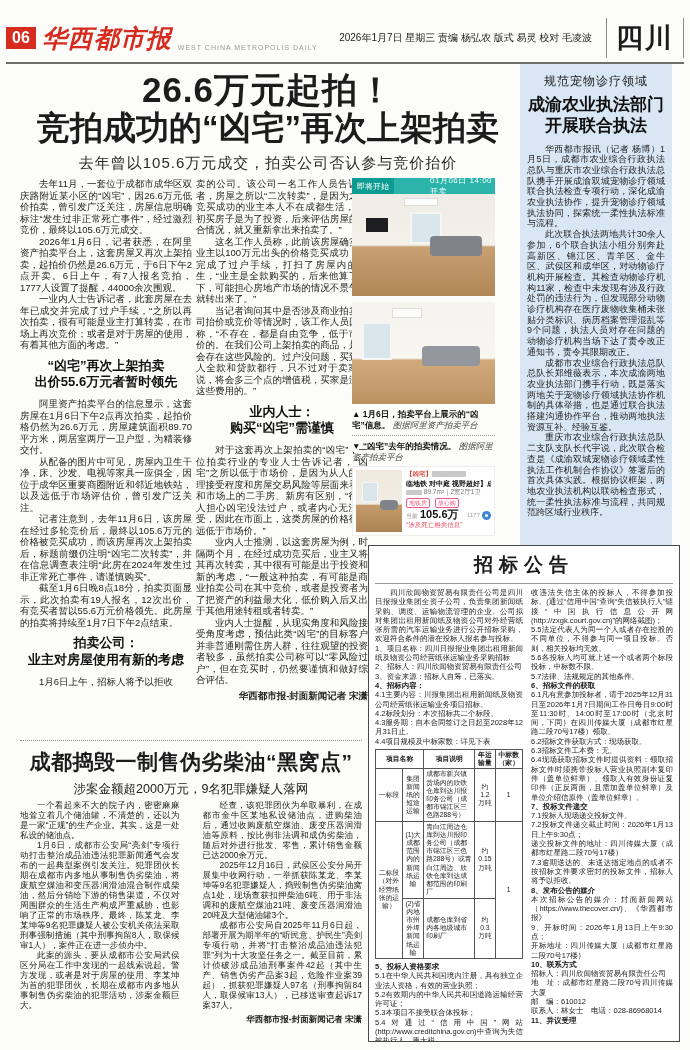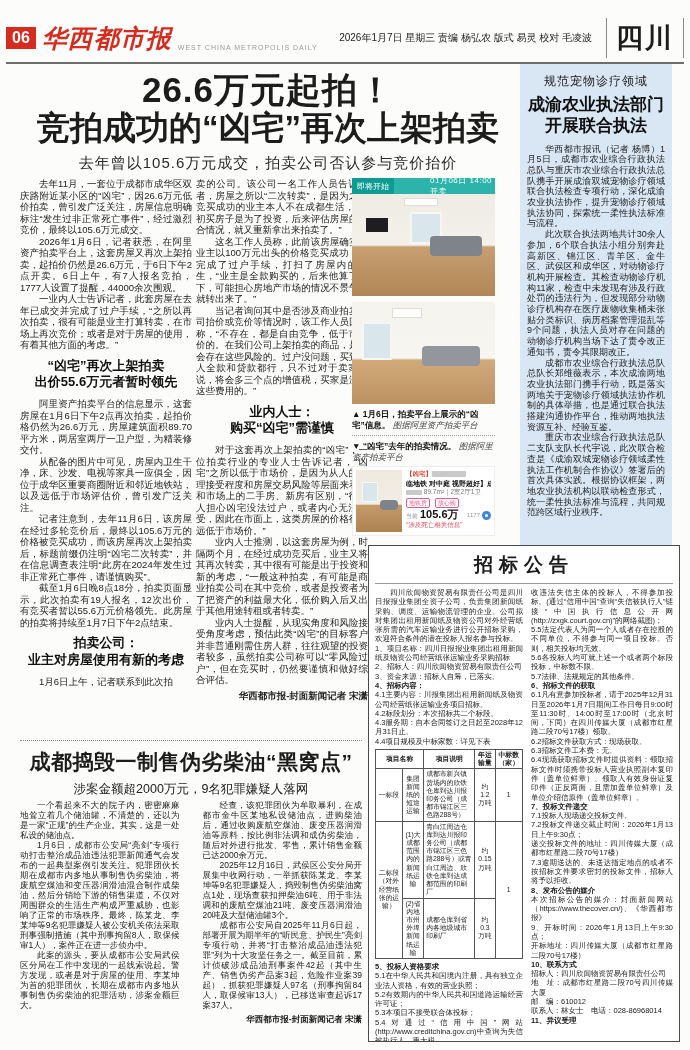--- a/index.html
+++ b/index.html
@@ -123,21 +123,21 @@
       <div class="blk blk-p">2026年1月6日，记者获悉，在阿里资产拍卖平台上，这套房屋又再次上架拍卖，起拍价仍然是26.6万元，于6日下午2点开卖。6日上午，有7人报名竞拍，1777人设置了提醒，44000余次围观。</div>
       <div class="blk blk-p">一业内人士告诉记者，此套房屋在去年已成交并完成了过户手续，“之所以再次拍卖，很有可能是业主打算转卖，在市场上再次竞价；或者是对于房屋的使用，有着其他方面的考虑。”</div>
       <div class="blk blk-h">“凶宅”再次上架拍卖
 出价55.6万元者暂时领先</div>
       <div class="blk blk-p">阿里资产拍卖平台的信息显示，这套房屋在1月6日下午2点再次拍卖，起拍价格仍然为26.6万元，房屋建筑面积89.70平方米，两居室两厅一卫户型，为精装修交付。</div>
       <div class="blk blk-p">从配备的图片中可见，房屋内卫生干净，床、沙发、电视等家具一应俱全，因位于成华区重要商圈附近和邻近地铁站，以及远低于市场评估价，曾引发广泛关注。</div>
       <div class="blk blk-p">记者注意到，去年11月6日，该房屋在经过多轮竞价后，最终以105.6万元的价格被竞买成功，而该房屋再次上架拍卖后，标题前缀仍注明“凶宅二次转卖”，并在信息调查表注明“此房在2024年发生过非正常死亡事件，请谨慎购买”。</div>
       <div class="blk blk-p">截至1月6日晚8点18分，拍卖页面显示，此次拍卖有19人报名，12次出价，有竞买者暂以55.6万元价格领先。此房屋的拍卖将持续至1月7日下午2点结束。</div>
       <div class="blk blk-h">拍卖公司：
 业主对房屋使用有新的考虑</div>
-      <div class="blk blk-p">1月6日上午，记者联系到此次拍</div>
+      <div class="blk blk-p">1月6日上午，招标人将予以拒收</div>
     </div>
   <div class="col" id="col2">
       <div class="blk blk-pn">卖的公司。该公司一名工作人员告诉记者，房屋之所以“二次转卖”，是因为之前竞买成功的业主本人不在成都生活，“当初买房子是为了投资，后来评估房屋的综合情况，就又重新拿出来拍卖了。”</div>
       <div class="blk blk-p">这名工作人员称，此前该房屋确实被业主以100万元出头的价格竞买成功，并完成了过户手续，打扫了房屋内的卫生，“业主是全款购买的，后来他算了一下，可能担心房地产市场的情况不景气，就转出来了。”</div>
       <div class="blk blk-p">当记者询问其中是否涉及商业拍卖公司抬价或竞价等情况时，该工作人员回复称，“不存在，都是自由竞争，低于市场价的。在我们公司上架拍卖的商品，是不会存在这些风险的。过户没问题，买到的人全款和贷款都行，只不过对于卖家来说，将会多三个点的增值税，买家是没有这些费用的。”</div>
       <div class="blk blk-h">业内人士：
 购买“凶宅”需谨慎</div>
       <div class="blk blk-p">对于这套再次上架拍卖的“凶宅”，一位拍卖行业的专业人士告诉记者，“凶宅”之所以低于市场价，是因为从人的心理接受程度和房屋交易风险等层面来看，和市场上的二手房、新房有区别，“很多人担心凶宅没法过户，或者内心无法接受，因此在市面上，这类房屋的价格往往远低于市场价。”</div>
       <div class="blk blk-p">业内人士推测，以这套房屋为例，时隔两个月，在经过成功竞买后，业主又将其再次转卖，其中很有可能是出于投资和新的考虑，“一般这种拍卖，有可能是商业拍卖公司在其中竞价，或者是投资者为了把资产的利益最大化，低价购入后又出于其他用途转租或者转卖。”</div>
       <div class="blk blk-p">业内人士提醒，从现实角度和风险接受角度考虑，预估此类“凶宅”的目标客户并非普通刚需住房人群，往往观望的投资者较多，虽然拍卖公司称可以“零风险过户”，但在竞买时，仍然要谨慎和做好综合评估。</div>

